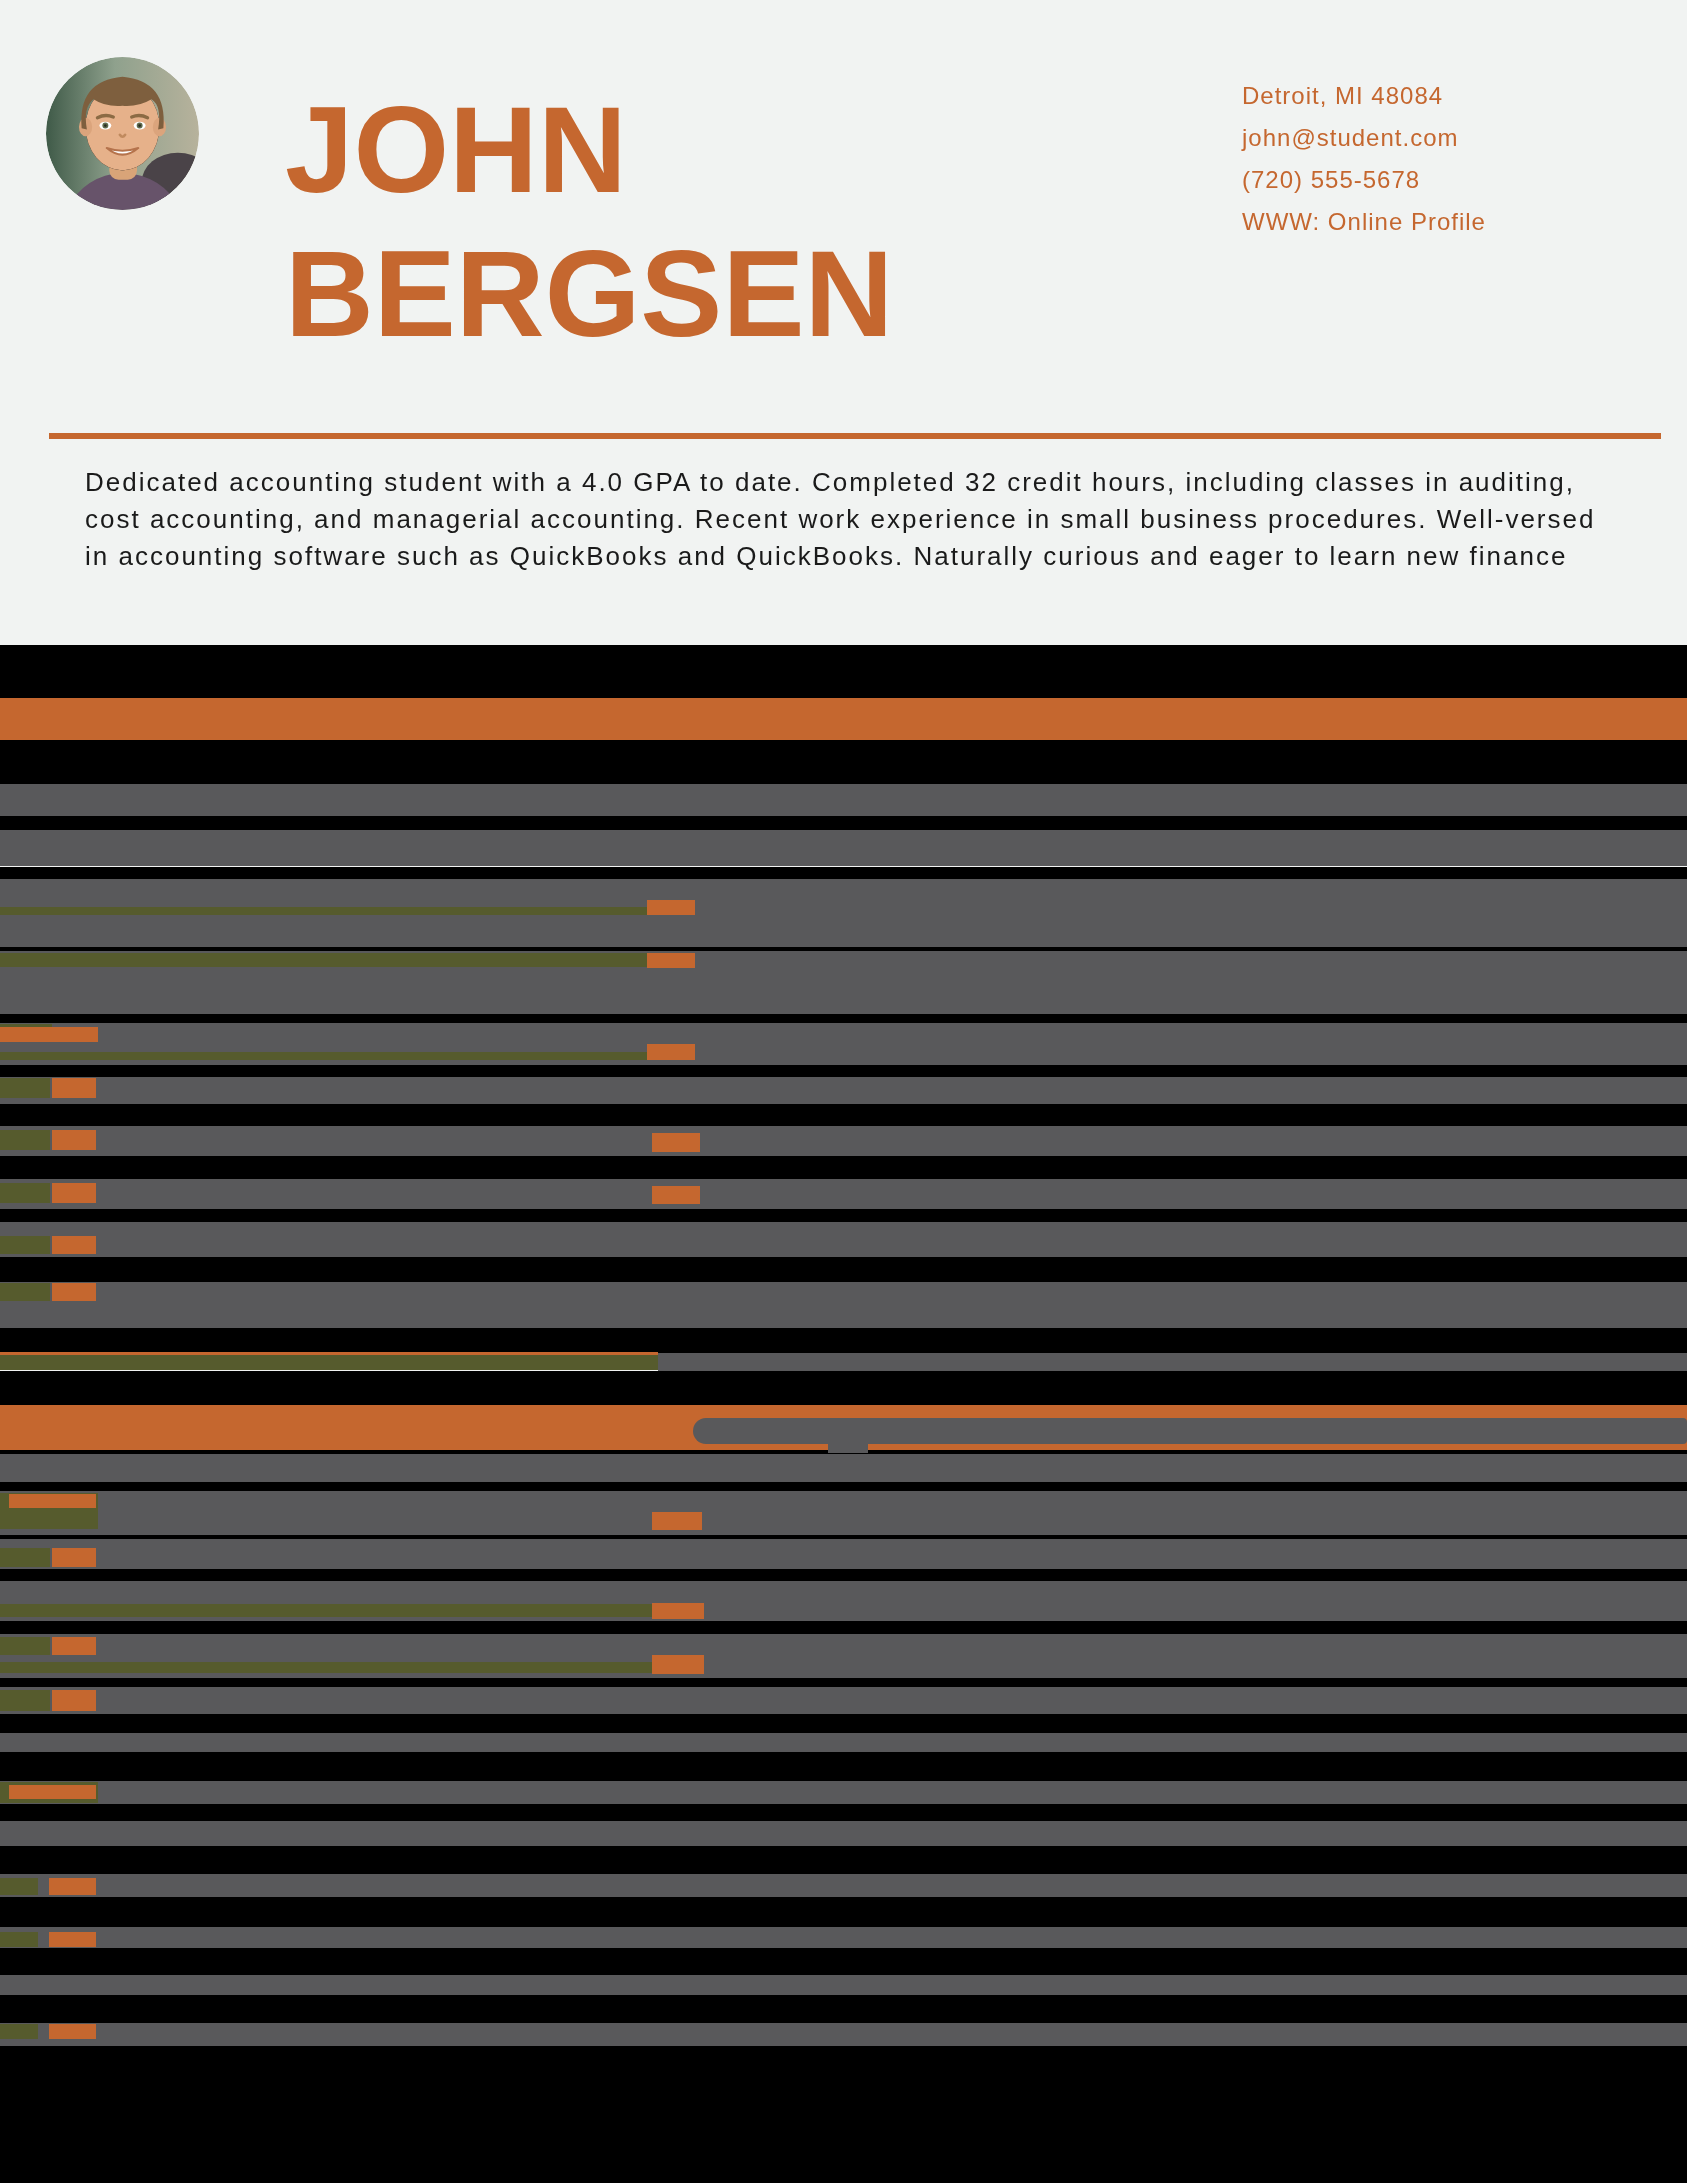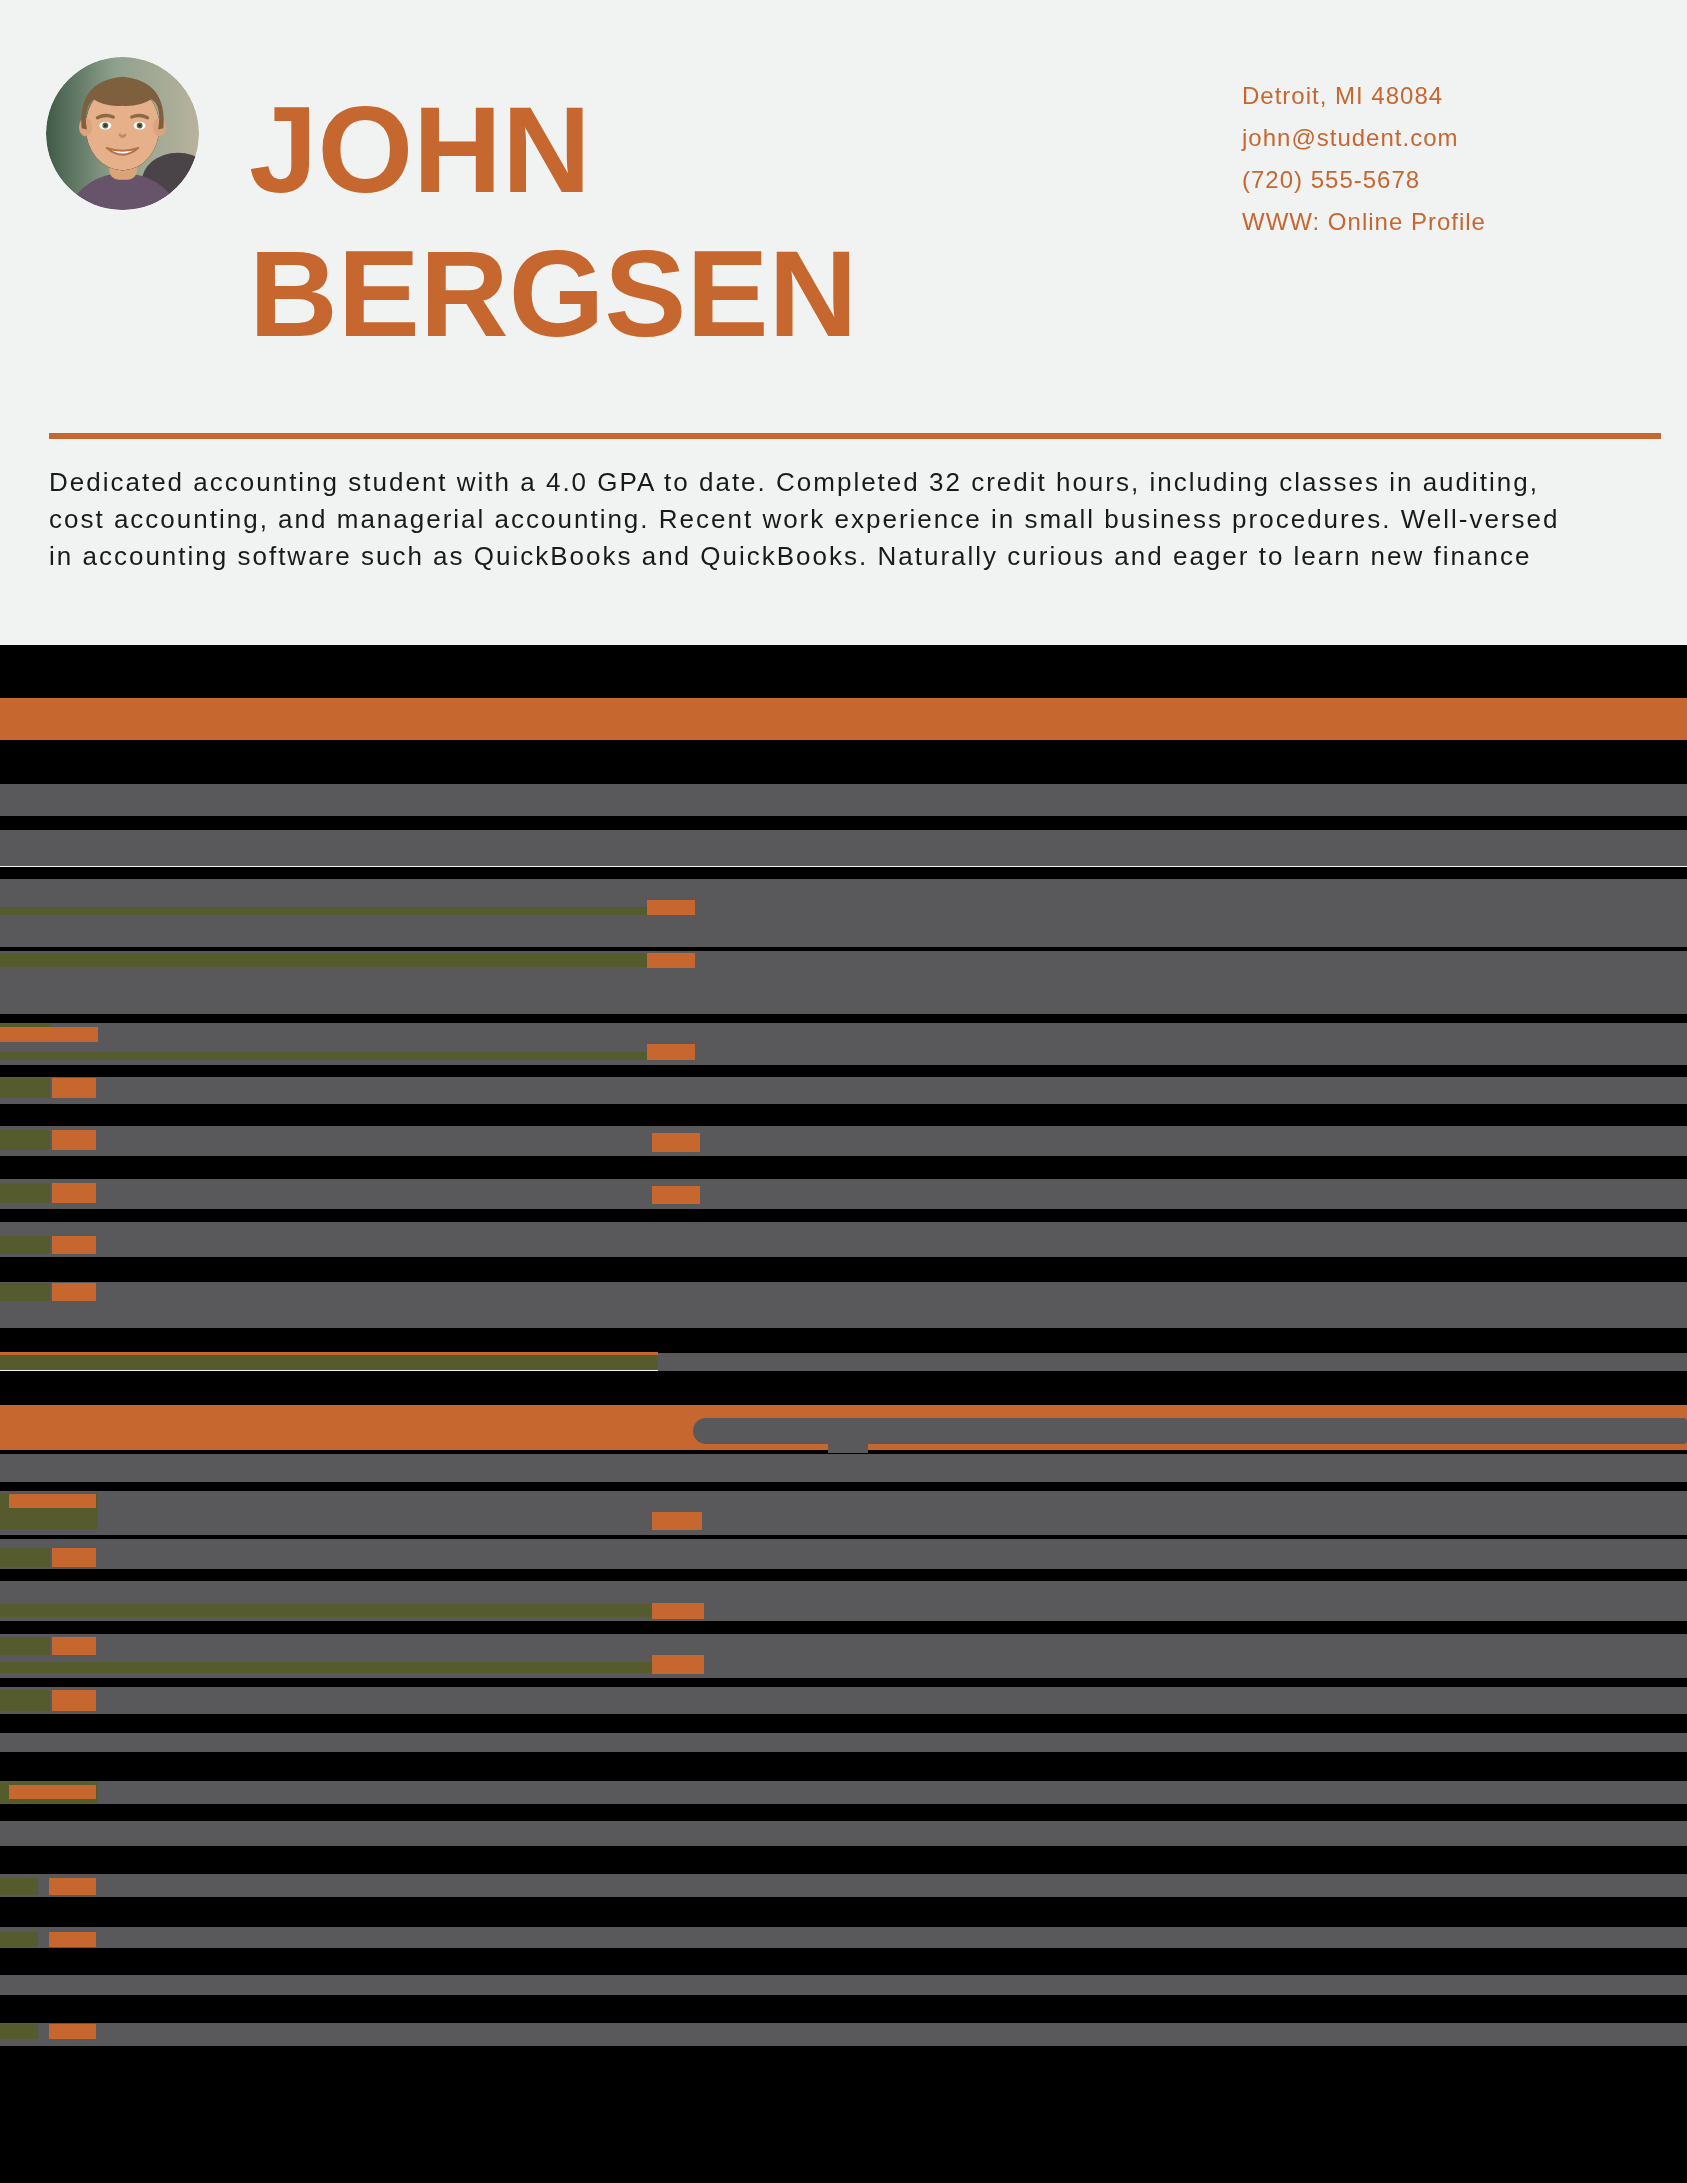--- a/index.html
+++ b/index.html
@@ -13,21 +13,21 @@
   }
   .abs{position:absolute;}
   .photo-wrap{left:46px;top:57px;width:153px;height:153px;border-radius:50%;overflow:hidden;}
   .photo-wrap svg{display:block;width:100%;height:100%;}
   .name-block{left:249px;top:78px;font-weight:bold;font-size:123px;line-height:144px;letter-spacing:0px;}
   .name-line{white-space:nowrap;}
   .contact-block{left:1242px;top:49px;font-size:24px;line-height:42px;letter-spacing:1px;}
   .contact-line{white-space:nowrap;}
   .divider{left:49px;top:433px;width:1612px;height:6px;}
   .summary-block{left:49px;top:464px;width:1608px;font-size:26px;line-height:37px;letter-spacing:2px;color:#1A1A1A;}
-  .summary-line{white-space:nowrap;}
+  .summary-line{white-space:nowrap;margin-left:36px;}
   .redact{position:absolute;}
 </style>
 </head>
 <body>
 
 <div class="page">
 
   <div class="abs photo-wrap">
     <svg viewBox="0 0 232 232" xmlns="http://www.w3.org/2000/svg">
       <defs>
@@ -57,21 +57,21 @@
         <circle cx="90" cy="104" r="4.5" fill="#5e6b4d"></circle>
         <circle cx="142" cy="104" r="4.5" fill="#5e6b4d"></circle>
         <circle cx="90" cy="104" r="2" fill="#2a2a22"></circle>
         <circle cx="142" cy="104" r="2" fill="#2a2a22"></circle>
         <path d="M112 118 Q116 124 120 118" stroke="#c08a5e" stroke-width="4" fill="none" stroke-linecap="round"></path>
         <path d="M92 138 Q116 158 140 138 Q116 146 92 138 Z" fill="#ffffff" stroke="#b5734c" stroke-width="3" stroke-linejoin="round"></path>
       </g>
     </svg>
   </div>
 
-  <div class="abs name-block" style="color:#C5672F;">
+  <div class="abs name-block" style="color:#C5672F;margin-left:36px;">
     <div class="name-line">JOHN</div>
     <div class="name-line">BERGSEN</div>
   </div>
 
   <div class="abs contact-block" style="color:#C5672F;margin-top:26px;">
       <div class="contact-line">Detroit, MI 48084</div>
       <div class="contact-line">john@student.com</div>
       <div class="contact-line">(720) 555-5678</div>
       <div class="contact-line">WWW: Online Profile</div>
     </div>

